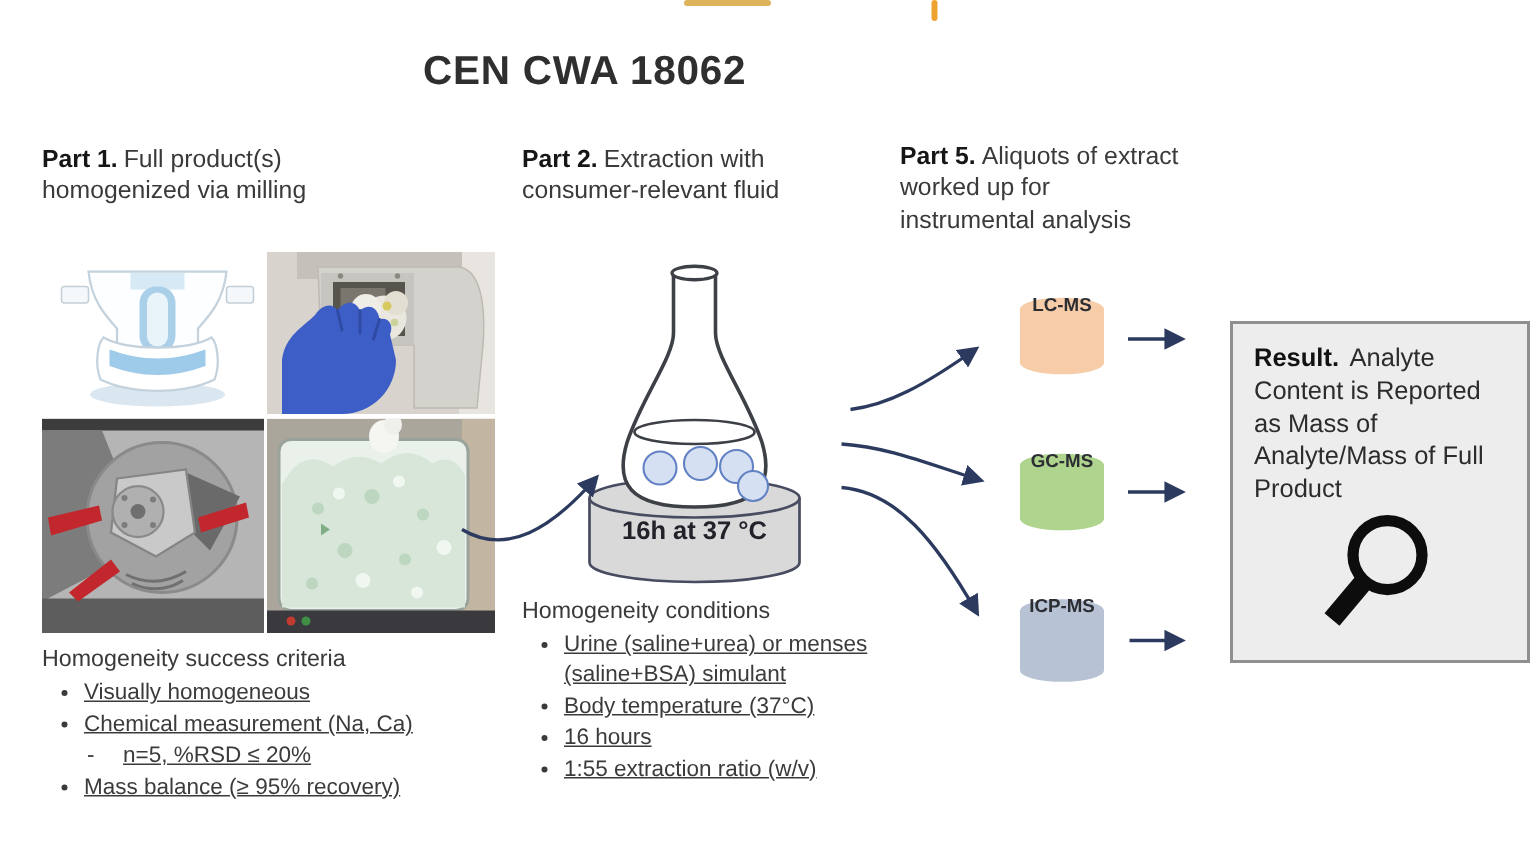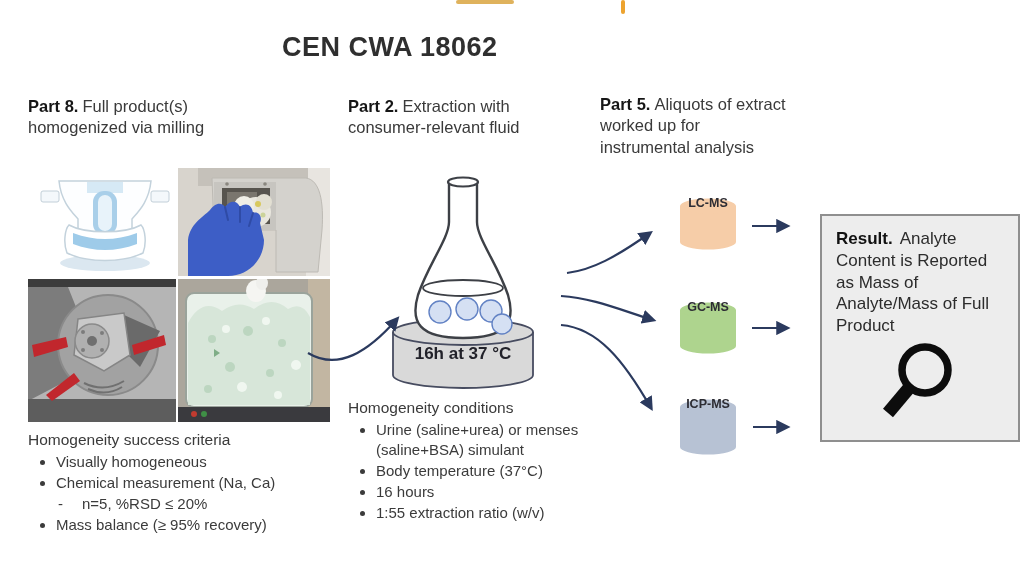--- a/index.html
+++ b/index.html
@@ -16,21 +16,21 @@
   
   .hdr{font-size:16.5px;line-height:1.3;color:#3a3a3a;}
   .hdr .lbl{font-weight:bold;color:#161616;margin-right:4px;}
   .hdr-1{left:28px;top:96px;width:218px;}
   .hdr-2{left:348px;top:96px;width:218px;}
   .hdr-3{left:600px;top:94px;width:188px;}
   
   .blk{font-size:15px;line-height:1.32;}
   .blk .blk-h{font-size:15.5px;color:#3a3a3a;}
   .blk ul{margin:2px 0 0 0;padding-left:28px;}
-  .blk li{margin:1px 0;}
+  .blk li{margin:1px 0;text-decoration:underline;}
   .blk li.sub{list-style:none;position:relative;padding-left:26px;}
   .blk li.sub::before{content:"-";position:absolute;left:2px;top:0;}
   .blk-criteria{left:28px;top:430px;width:312px;}
   .blk-conditions{left:348px;top:398px;width:288px;}
   
   .tile{overflow:hidden;}
   .tile svg{display:block;}
   
   .platform-label{
     left:398px;top:344px;width:130px;text-align:center;
@@ -65,21 +65,21 @@
 <body>
 
 <div class="canvas">
 
   <div class="abs logo-streak"></div>
   <div class="abs logo-stroke"></div>
 
   <div class="abs title">CEN CWA 18062</div>
 
   <div class="abs hdr hdr-1">
-    <span class="lbl">Part 8.</span><span>Full product(s) homogenized via milling</span>
+    <span class="lbl">Part 1.</span><span>Full product(s) homogenized via milling</span>
   </div>
   <div class="abs hdr hdr-2">
     <span class="lbl">Part 2.</span><span>Extraction with consumer-relevant fluid</span>
   </div>
   <div class="abs hdr hdr-3">
     <span class="lbl">Part 5.</span><span>Aliquots of extract worked up for instrumental analysis</span>
   </div>
 
   <div class="abs tile" style="left:35px;top:167px;width:140px;height:110px;">
     <svg width="140" height="110" viewBox="0 0 140 110">

